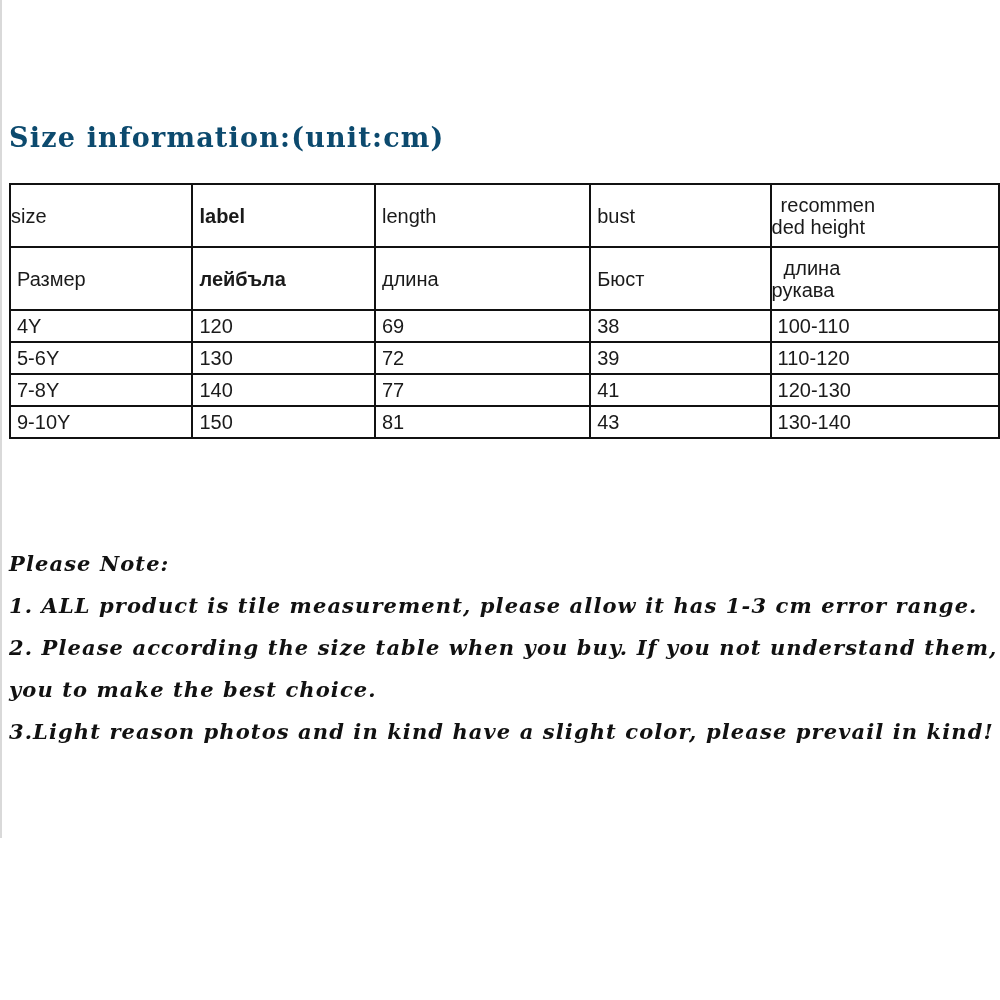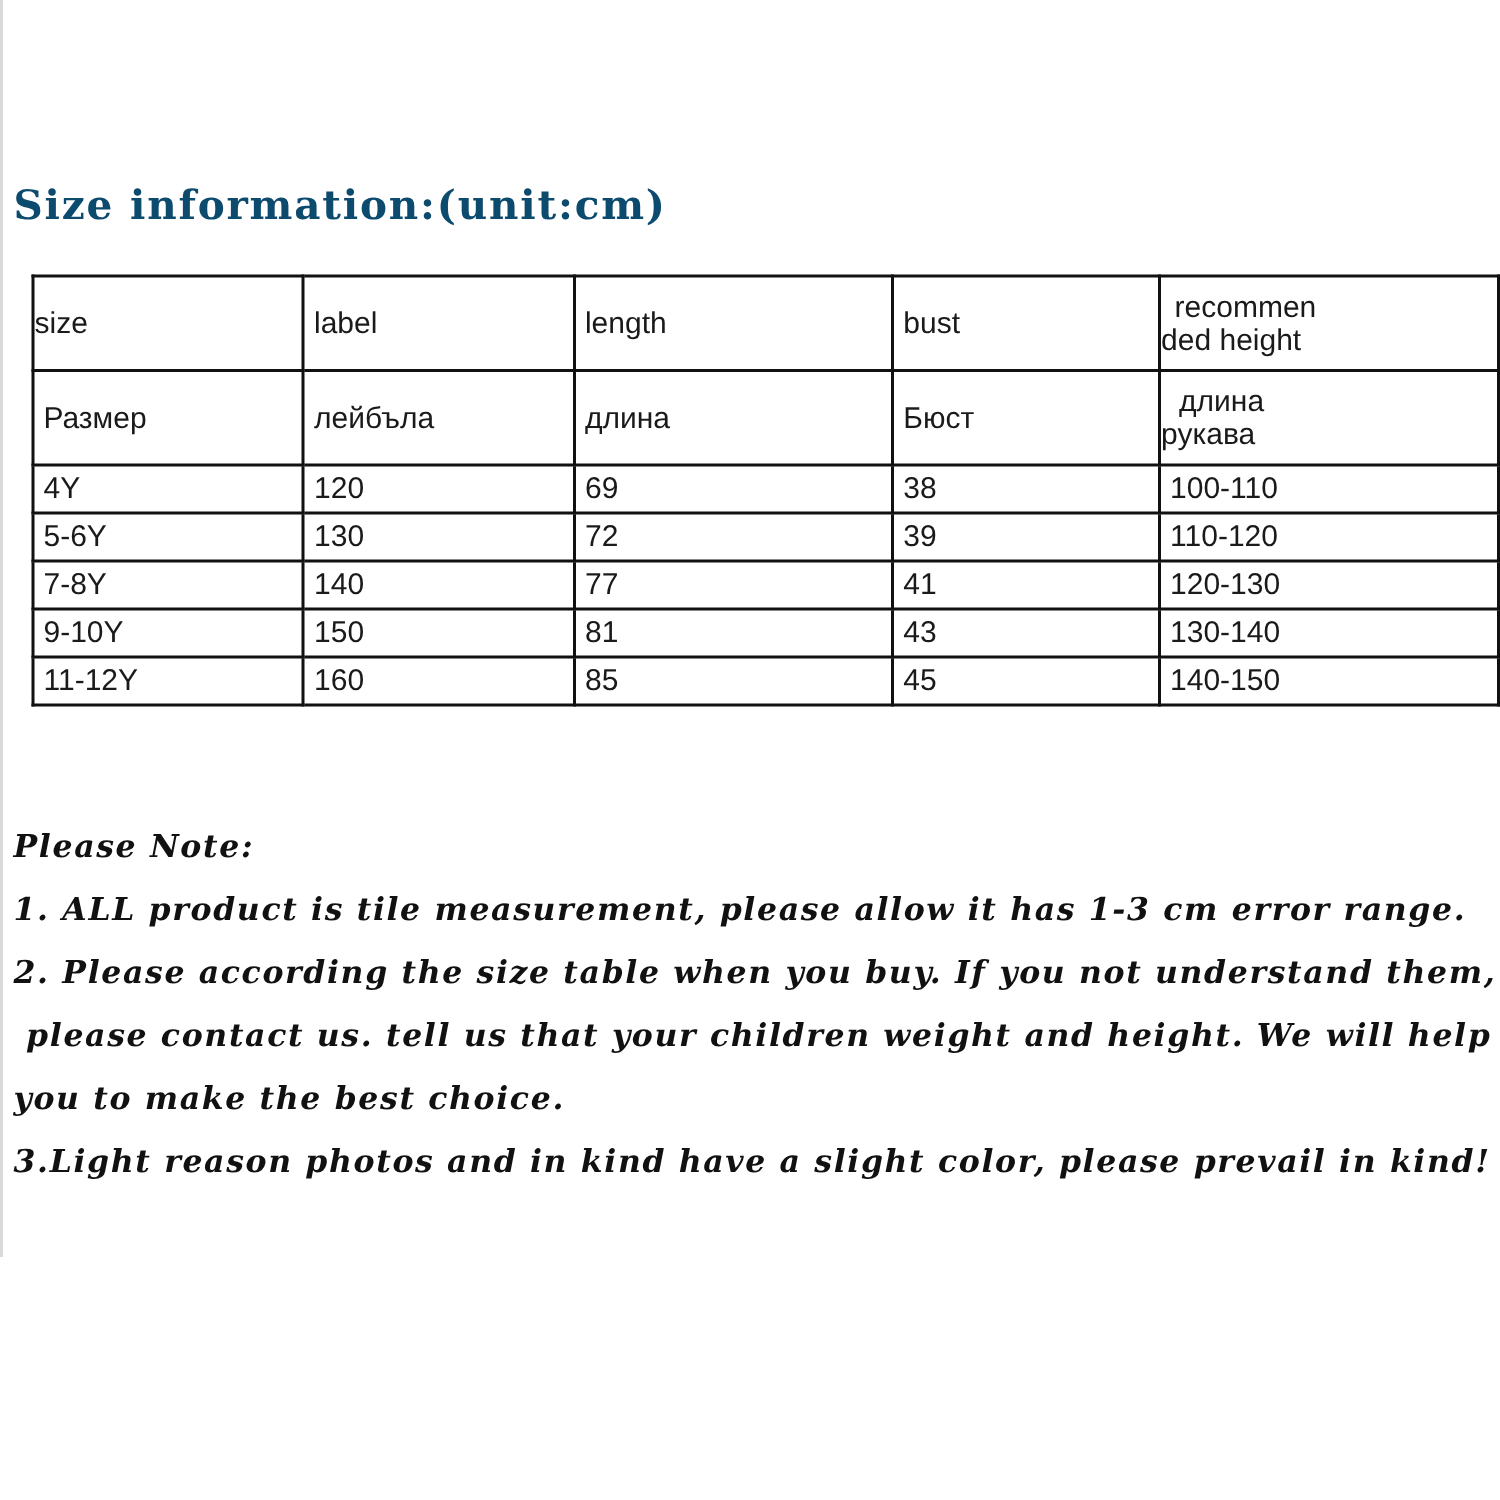--- a/index.html
+++ b/index.html
@@ -11,31 +11,31 @@
     .title {
       position: absolute; left: 9px; top: 122px;
       font-family: "DejaVu Serif", "Liberation Serif", serif;
       font-weight: bold; font-size: 27px; letter-spacing: 1.2px;
       color: #0c4a6e; white-space: nowrap;
     }
     table.size-table {
       position: absolute; left: 9px; top: 183px;
       border-collapse: collapse;
       font-family: "Liberation Sans", "DejaVu Sans", sans-serif;
-      font-size: 20px; color: #1a1a1a; margin-left: 12px;
+      font-size: 20px; color: #1a1a1a;
     }
     table.size-table td {
       border: 2px solid #111;
       padding: 0 0 0 6px;
       vertical-align: middle;
       line-height: 22px;
       white-space: nowrap;
     }
     .c1 { width: 175px; }
-    .c2 { width: 175px; }
+    .c2 { width: 175px; font-weight: bold; }
     .c3 { width: 208px; }
     .c4 { width: 173px; border-radius: 24px; }
     .c5 { width: 227px; }
     tr.hdr td { height: 61px; }
     tr.data td { height: 30px; }
     .two-line { line-height: 30px; padding-left: 0 !important; }
     .two-line span { display: block; }
     .two-line .l1 { padding-left: 9px; }
     .notes {
       position: absolute; left: 9px; top: 547px;
@@ -96,30 +96,22 @@
     <td>41</td>
     <td>120-130</td>
   </tr>
   <tr class="data">
     <td>9-10Y</td>
     <td>150</td>
     <td>81</td>
     <td>43</td>
     <td>130-140</td>
   </tr>
-  <tr class="data">
-    <td>11-12Y</td>
-    <td>160</td>
-    <td>85</td>
-    <td>45</td>
-    <td>140-150</td>
-  </tr>
 </tbody>
   </table>
 
 <div class="notes">
   <div>Please Note:</div>
   <div>1. ALL product is tile measurement, please allow it has 1-3 cm error range.</div>
   <div>2. Please according the size table when you buy. If you not understand them,</div>
-  <div style="white-space:pre"> please contact us. tell us that your children weight and height. We will help</div>
   <div>you to make the best choice.</div>
   <div>3.Light reason photos and in kind have a slight color, please prevail in kind!</div>
 </div>
 
 </body></html>

